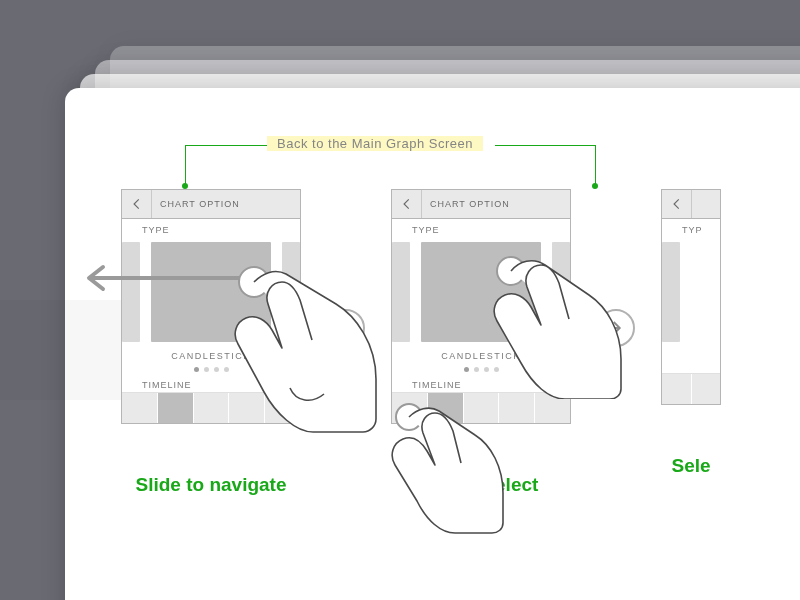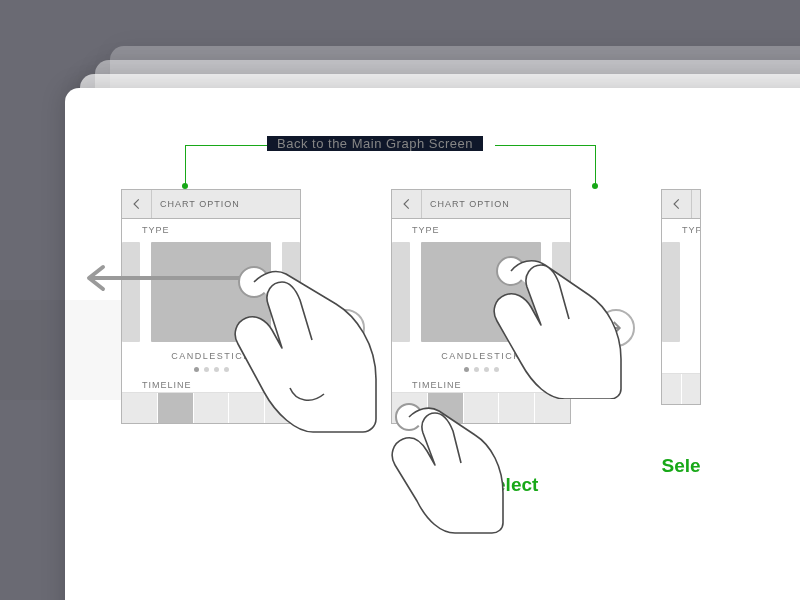--- a/index.html
+++ b/index.html
@@ -7,21 +7,21 @@
 
     
     .sheet { position:absolute; background:#fff; border-radius:14px; box-shadow:0 0 25px rgba(0,0,0,.18); }
     .sheet.s1 { left:110px; top:46px;  right:-200px; height:700px; opacity:.25; }
     .sheet.s2 { left:95px;  top:60px;  right:-200px; height:700px; opacity:.45; }
     .sheet.s3 { left:80px;  top:74px;  right:-200px; height:700px; opacity:.7; }
     .sheet.s4 { left:65px;  top:88px;  right:-200px; height:700px; }
     .main-card { position:absolute; inset:88px -200px -200px 65px; padding:56px 0 0 56px; }
 
     .annotation-row { position:absolute; left:0; right:0; top:0; display:flex; justify-content:center; }
-    .annotation-label { font-size:13px; letter-spacing:.5px; color:#858585; background:#0f172a; padding:0 10px; position:relative; top:-2px; }
+    .annotation-label { font-size:13px; letter-spacing:.5px; color:#858585; background:#fef9c3; padding:0 10px; position:relative; top:-2px; }
     .conn { position:absolute; border-top:1px solid #18a818; }
     .conn.left  { left:120px; width:140px; top:57px; }
     .conn.right { left:430px; width:100px; top:57px; }
     .drop { position:absolute; width:0; border-left:1px solid #18a818; height:40px; top:57px; }
     .drop.l { left:120px; }
     .drop.r { left:530px; }
     .dot { position:absolute; width:6px; height:6px; border-radius:50%; background:#18a818; top:95px; }
     .dot.l { left:117px; }
     .dot.r { left:527px; }
 
@@ -131,20 +131,21 @@
         <polyline points="10,15 160,15"></polyline>
         <polyline points="22,4 8,15 22,26"></polyline>
       </svg>
 
       <svg class="overlay hand" style="left:95px; top:55px; width:190px; height:190px;" viewBox="0 0 190 190">
         <circle class="touch-circle" cx="38" cy="38" r="15"></circle>
         <path d="M38 38 C46 30 58 24 70 30 L120 60 C140 72 160 100 160 135 L160 175 C160 182 154 188 147 188 L97 188 C80 188 60 170 48 148 L22 100 C16 90 20 78 30 74 C40 70 50 76 56 86 L66 104 L52 60 C48 48 56 38 66 38 C74 38 80 46 84 56 L96 96"></path>
         <path d="M108 150 C96 160 80 158 74 144"></path>
       </svg>
 
+      <div class="caption">Slide to navigate</div>
     </div>
 
     <div class="step-arrow">
       <svg viewBox="0 0 24 24">
           <polyline points="9 4 17 12 9 20"></polyline>
           <line x1="5" y1="12" x2="17" y2="12"></line>
         </svg>
     </div>
 
     <div class="col">
@@ -193,21 +194,21 @@
     </div>
 
     <div class="step-arrow">
       <svg viewBox="0 0 24 24">
           <polyline points="9 4 17 12 9 20"></polyline>
           <line x1="5" y1="12" x2="17" y2="12"></line>
         </svg>
     </div>
 
     <div class="col">
-      <div class="phone" style="width:40px; overflow:hidden;">
+      <div class="phone" style="width:60px; overflow:hidden;">
         <div class="topbar">
           <div class="back">
             <svg viewBox="0 0 24 24">
                 <polyline points="15 4 7 12 15 20"></polyline>
               </svg>
           </div>
         </div>
         <div class="section">TYP</div>
         <div class="carousel" style="height:110px;">
            <div class="slide side l"></div>

